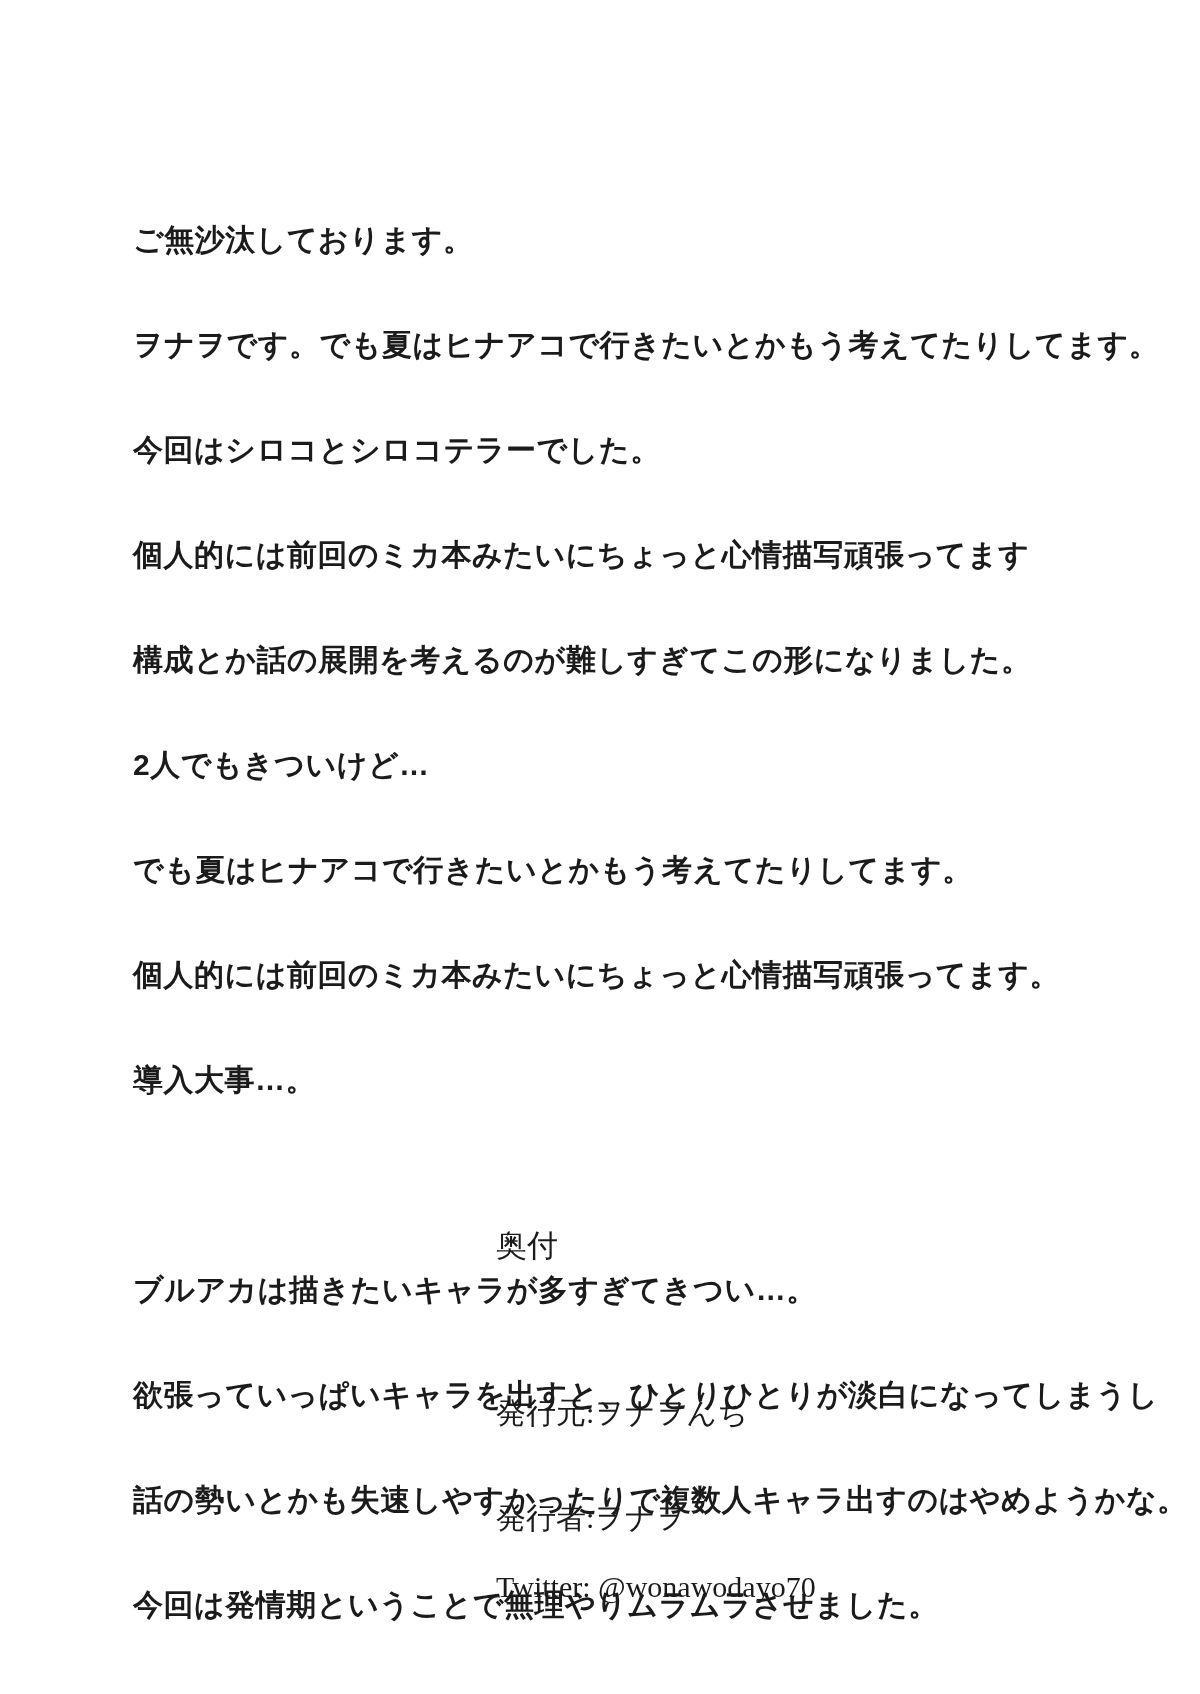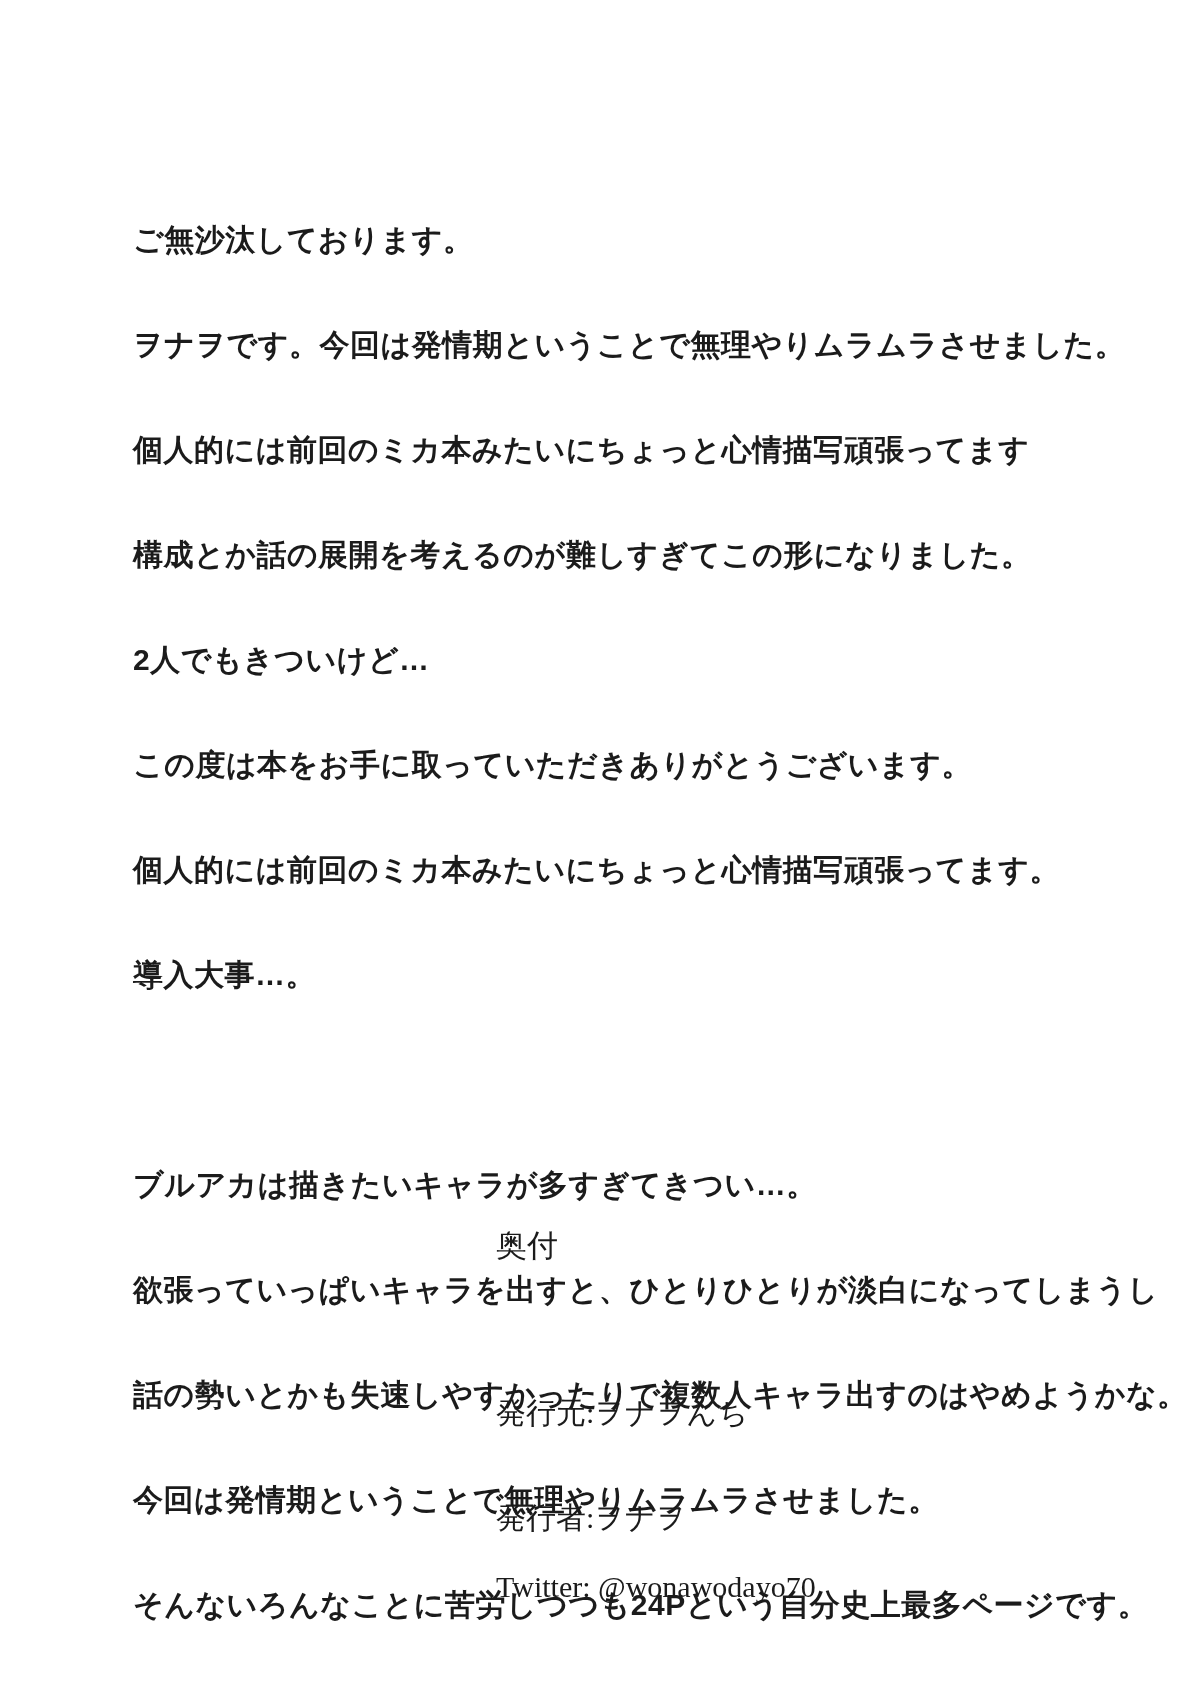--- a/index.html
+++ b/index.html
@@ -63,25 +63,26 @@
     min-height: 37px;
   }
 </style>
 </head>
 <body>
 
 <div class="page">
 
   <div class="afterword">
     <div class="line">ご無沙汰しております。</div>
-    <div class="line">ヲナヲです。今回は発情期ということで無理やりムラムラさせました。</div>
+    <div class="line">ヲナヲです。でも夏はヒナアコで行きたいとかもう考えてたりしてます。</div>
+    <div class="line">今回はシロコとシロコテラーでした。</div>
     <div class="line">個人的には前回のミカ本みたいにちょっと心情描写頑張ってます</div>
     <div class="line">構成とか話の展開を考えるのが難しすぎてこの形になりました。</div>
     <div class="line">2人でもきついけど…</div>
-    <div class="line">この度は本をお手に取っていただきありがとうございます。</div>
+    <div class="line">でも夏はヒナアコで行きたいとかもう考えてたりしてます。</div>
     <div class="line">個人的には前回のミカ本みたいにちょっと心情描写頑張ってます。</div>
     <div class="line">導入大事…。</div>
     <div class="line"></div>
     <div class="line">ブルアカは描きたいキャラが多すぎてきつい…。</div>
     <div class="line">欲張っていっぱいキャラを出すと、ひとりひとりが淡白になってしまうし</div>
     <div class="line">話の勢いとかも失速しやすかったりで複数人キャラ出すのはやめようかな。</div>
     <div class="line">今回は発情期ということで無理やりムラムラさせました。</div>
     <div class="line">そんないろんなことに苦労しつつも24Pという自分史上最多ページです。</div>
     
     

